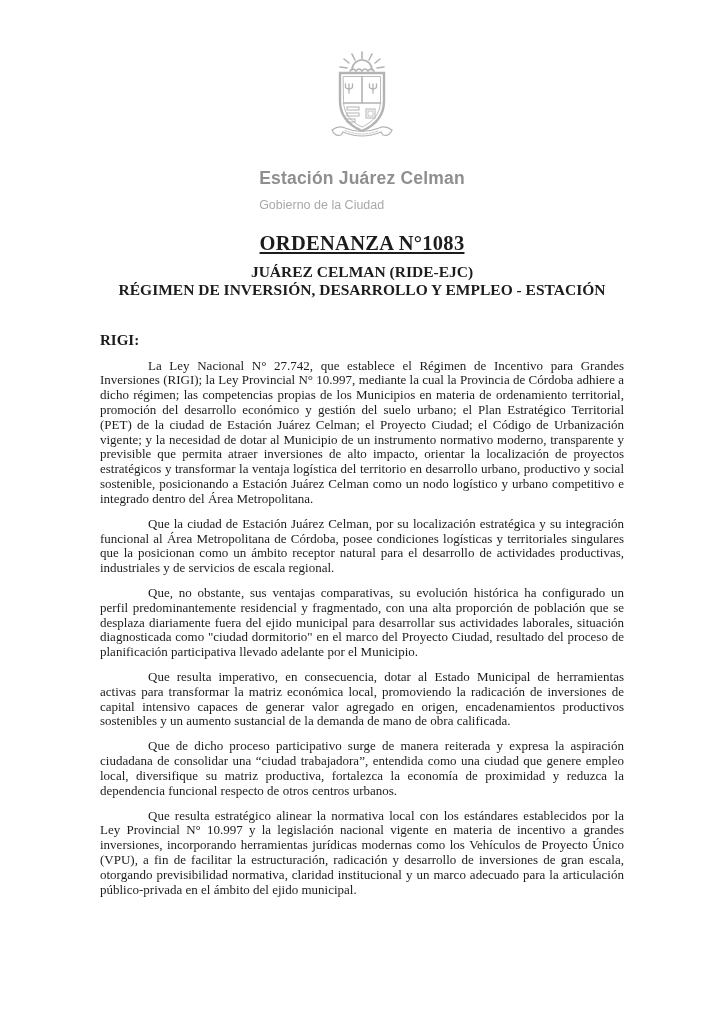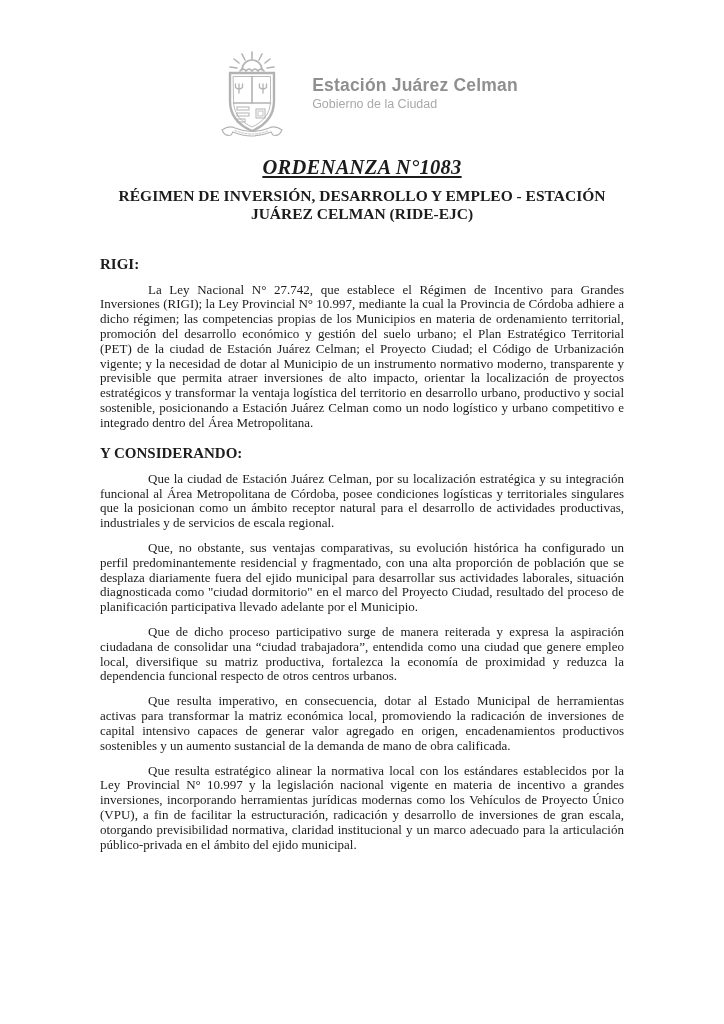--- a/index.html
+++ b/index.html
@@ -16,48 +16,48 @@
     height: 1024px;
     padding: 50px 100px 0 100px;
     font-family: "Liberation Serif", serif;
     color: #1c1c1c;
   }
   
   .logo-block {
     display: flex;
     justify-content: center;
     align-items: center;
-    gap: 14px;
+    gap: 26px;
     margin: 0 auto 12px auto;
+    flex-direction: column;
   }
   .crest { width: 92px; height: 92px; flex: 0 0 auto; }
   .logo-text {
     font-family: "Liberation Sans", sans-serif;
     padding-bottom: 6px;
   }
   .logo-name {
     font-size: 17.5px;
     font-weight: bold;
     color: #8f8f8f;
     letter-spacing: 0.2px;
   }
   .logo-sub {
     font-size: 12.5px;
     color: #a9a9a9;
-    margin-top: 1px;
+    margin-top: 9px;
   }
   
   .doc-title {
     font-size: 20.5px;
     font-weight: bold;
     text-align: center;
     text-decoration: underline;
     margin: 14px 0 8px 0;
     letter-spacing: 0.3px;
-    font-style: italic;
   }
   .doc-subtitle {
     font-size: 15.5px;
     font-weight: bold;
     text-align: center;
     line-height: 1.18;
     margin: 0 0 32px 0;
   }
   .doc-subtitle span { display: block; }
   
@@ -119,31 +119,30 @@
     </div>
     <div class="logo-text">
       <div class="logo-name">Estación Juárez Celman</div>
       <div class="logo-sub">Gobierno de la Ciudad</div>
     </div>
   </header>
 
   <h1 class="doc-title">ORDENANZA N°1083</h1>
 
   <h2 class="doc-subtitle">
+    <span>JUÁREZ CELMAN (RIDE-EJC)</span>
     <span>RÉGIMEN DE INVERSIÓN, DESARROLLO Y EMPLEO - ESTACIÓN</span>
-    <span>JUÁREZ CELMAN (RIDE-EJC)</span>
   </h2>
 
   <section>
     <h3 class="section-heading">RIGI:</h3>
     <p class="para">La Ley Nacional N° 27.742, que establece el Régimen de Incentivo para Grandes Inversiones (RIGI); la Ley Provincial N° 10.997, mediante la cual la Provincia de Córdoba adhiere a dicho régimen; las competencias propias de los Municipios en materia de ordenamiento territorial, promoción del desarrollo económico y gestión del suelo urbano; el Plan Estratégico Territorial (PET) de la ciudad de Estación Juárez Celman; el Proyecto Ciudad; el Código de Urbanización vigente; y la necesidad de dotar al Municipio de un instrumento normativo moderno, transparente y previsible que permita atraer inversiones de alto impacto, orientar la localización de proyectos estratégicos y transformar la ventaja logística del territorio en desarrollo urbano, productivo y social sostenible, posicionando a Estación Juárez Celman como un nodo logístico y urbano competitivo e integrado dentro del Área Metropolitana.</p>
   </section>
 
   <section>
-    <h3 class="section-heading">Y CONSIDERANDO:</h3>
     <p class="para">Que la ciudad de Estación Juárez Celman, por su localización estratégica y su integración funcional al Área Metropolitana de Córdoba, posee condiciones logísticas y territoriales singulares que la posicionan como un ámbito receptor natural para el desarrollo de actividades productivas, industriales y de servicios de escala regional.</p>
     <p class="para">Que, no obstante, sus ventajas comparativas, su evolución histórica ha configurado un perfil predominantemente residencial y fragmentado, con una alta proporción de población que se desplaza diariamente fuera del ejido municipal para desarrollar sus actividades laborales, situación diagnosticada como "ciudad dormitorio" en el marco del Proyecto Ciudad, resultado del proceso de planificación participativa llevado adelante por el Municipio.</p>
+    <p class="para">Que resulta imperativo, en consecuencia, dotar al Estado Municipal de herramientas activas para transformar la matriz económica local, promoviendo la radicación de inversiones de capital intensivo capaces de generar valor agregado en origen, encadenamientos productivos sostenibles y un aumento sustancial de la demanda de mano de obra calificada.</p>
     <p class="para">Que de dicho proceso participativo surge de manera reiterada y expresa la aspiración ciudadana de consolidar una “ciudad trabajadora”, entendida como una ciudad que genere empleo local, diversifique su matriz productiva, fortalezca la economía de proximidad y reduzca la dependencia funcional respecto de otros centros urbanos.</p>
-    <p class="para">Que resulta imperativo, en consecuencia, dotar al Estado Municipal de herramientas activas para transformar la matriz económica local, promoviendo la radicación de inversiones de capital intensivo capaces de generar valor agregado en origen, encadenamientos productivos sostenibles y un aumento sustancial de la demanda de mano de obra calificada.</p>
     <p class="para">Que resulta estratégico alinear la normativa local con los estándares establecidos por la Ley Provincial N° 10.997 y la legislación nacional vigente en materia de incentivo a grandes inversiones, incorporando herramientas jurídicas modernas como los Vehículos de Proyecto Único (VPU), a fin de facilitar la estructuración, radicación y desarrollo de inversiones de gran escala, otorgando previsibilidad normativa, claridad institucional y un marco adecuado para la articulación público-privada en el ámbito del ejido municipal.</p>
   </section>
 
 </div>
 
 </body></html>

